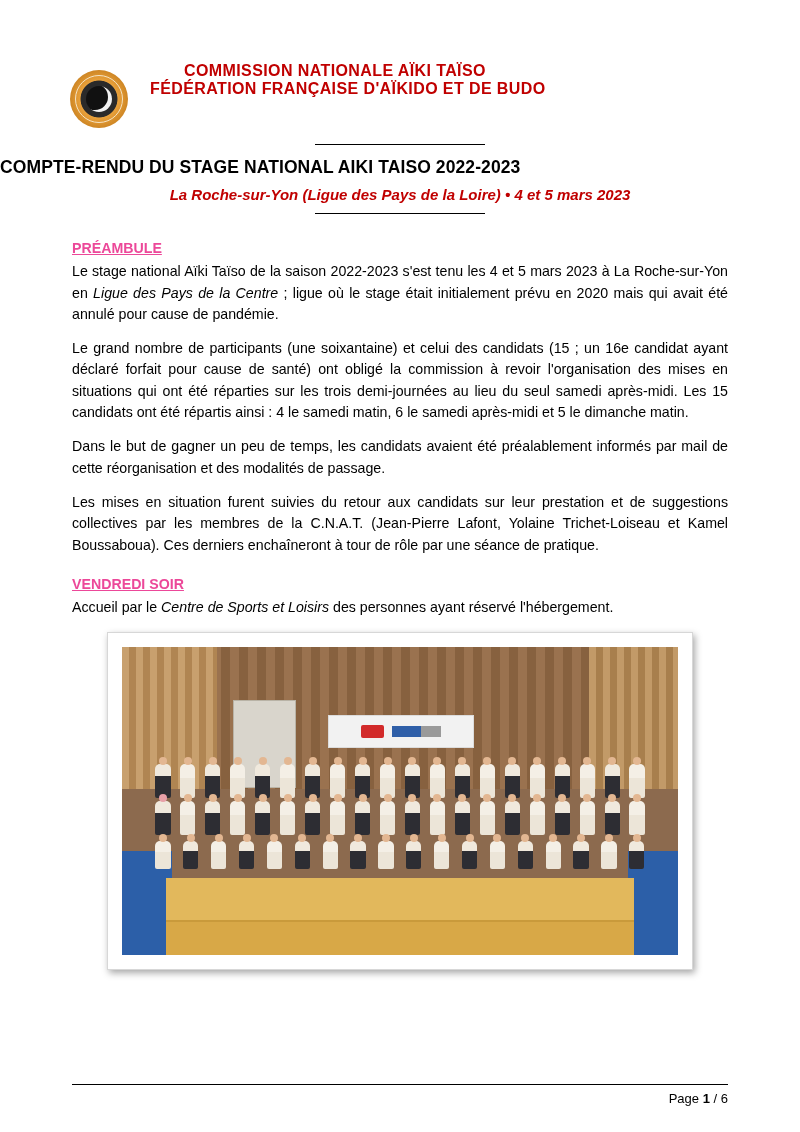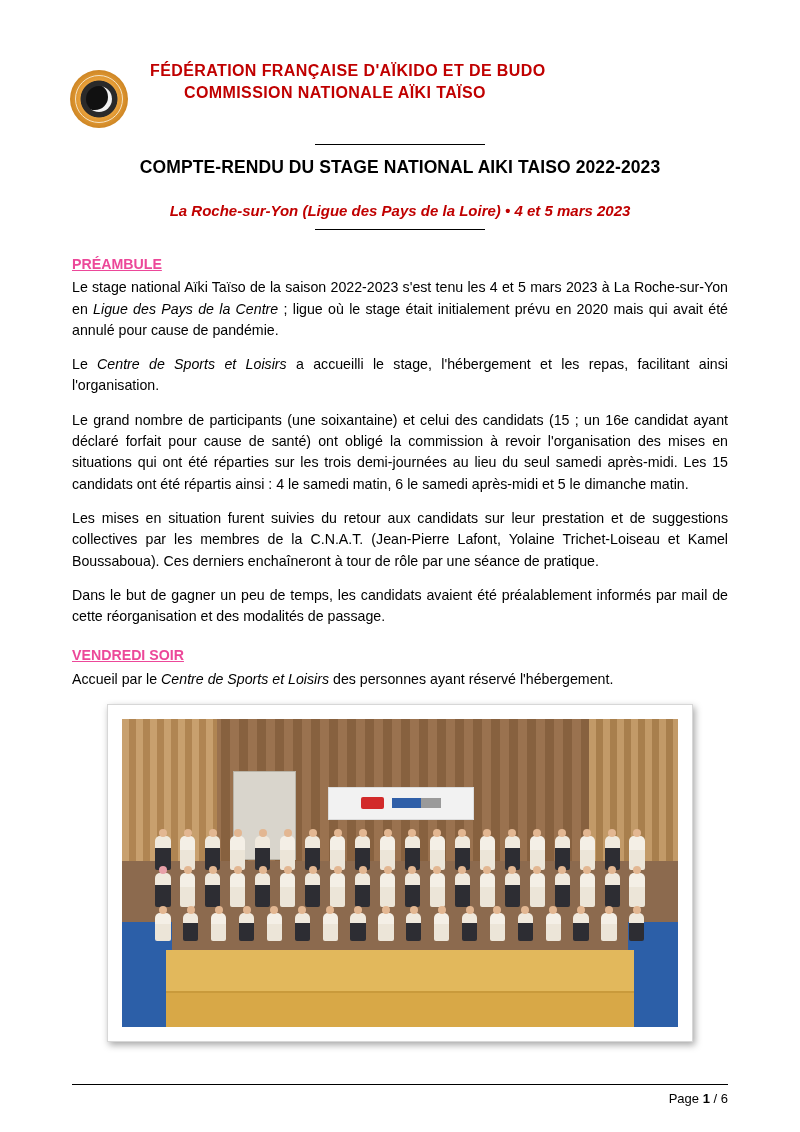--- a/index.html
+++ b/index.html
@@ -68,33 +68,33 @@
   .fed-line-2 { margin-left: 34px; }
 
   
   .rule {
     width: 170px;
     border-top: 1px solid #000;
     margin: 16px auto 12px;
   }
   .rule.below { margin: 10px auto 0; }
   .doc-title {
-    text-align: center;
+    text-align: left;
     font-weight: bold;
     font-size: 17.5px;
     color: #000;
     letter-spacing: 0.1px;
   }
   .doc-subtitle {
     text-align: center;
     font-weight: bold;
     font-style: italic;
     font-size: 15px;
     color: #c00000;
-    margin-top: 24px;
+    margin-top: 8px;
   }
 
   
   .content {
     padding: 0 72px;
     margin-top: 24px;
     font-size: 14.2px;
     line-height: 1.5;
   }
   .section-head {
@@ -229,43 +229,42 @@
 </head>
 <body>
 
 <div class="page">
 
   <div class="header">
     <div class="logo">
       <div class="logo-inner-ring"></div>
     </div>
     <div class="titles">
+      <div class="fed-line fed-line-2 small">COMMISSION NATIONALE AÏKI TAÏSO</div>
       <div class="fed-line fed-line-1 big">FÉDÉRATION FRANÇAISE D'AÏKIDO ET DE BUDO</div>
-      <div class="fed-line fed-line-2 small">COMMISSION NATIONALE AÏKI TAÏSO</div>
     </div>
   </div>
 
   <div class="rule"></div>
   <div class="doc-title">COMPTE-RENDU DU STAGE NATIONAL AIKI TAISO 2022-2023</div>
   <div class="doc-subtitle">La Roche-sur-Yon (Ligue des Pays de la Loire) • 4 et 5 mars 2023</div>
   <div class="rule below"></div>
 
   <div class="content">
 
     <div class="section-head">PRÉAMBULE</div>
 
     <p class="para">Le stage national Aïki Taïso de la saison 2022-2023 s'est tenu les 4 et 5 mars 2023 à La Roche-sur-Yon en <span class="it">Ligue des Pays de la Centre</span> ; ligue où le stage était initialement prévu en 2020 mais qui avait été annulé pour cause de pandémie.</p>
 
-    <p class="para">Le <span class="it">Centre de Sports et Loisirs</span> a accueilli le stage, l'hébergement et les repas, facilitant ainsi l'organisation.</p>
 
     <p class="para">Le grand nombre de participants (une soixantaine) et celui des candidats (15 ; un 16e candidat ayant déclaré forfait pour cause de santé) ont obligé la commission à revoir l'organisation des mises en situations qui ont été réparties sur les trois demi-journées au lieu du seul samedi après-midi. Les 15 candidats ont été répartis ainsi : 4 le samedi matin, 6 le samedi après-midi et 5 le dimanche matin.</p>
 
+    <p class="para">Dans le but de gagner un peu de temps, les candidats avaient été préalablement informés par mail de cette réorganisation et des modalités de passage.</p>
+
     <p class="para">Les mises en situation furent suivies du retour aux candidats sur leur prestation et de suggestions collectives par les membres de la C.N.A.T. (Jean-Pierre Lafont, Yolaine Trichet-Loiseau et Kamel Boussaboua). Ces derniers enchaîneront à tour de rôle par une séance de pratique.</p>
-
-    <p class="para">Dans le but de gagner un peu de temps, les candidats avaient été préalablement informés par mail de cette réorganisation et des modalités de passage.</p>
 
     <div class="section-head spaced">VENDREDI SOIR</div>
     <p class="para tight">Accueil par le <span class="it">Centre de Sports et Loisirs</span> des personnes ayant réservé l'hébergement.</p>
 
   </div>
 
   <div class="photo-wrap">
     <div class="photo">
       <div class="ph-wall"></div>
       <div class="ph-wall-left"></div>

